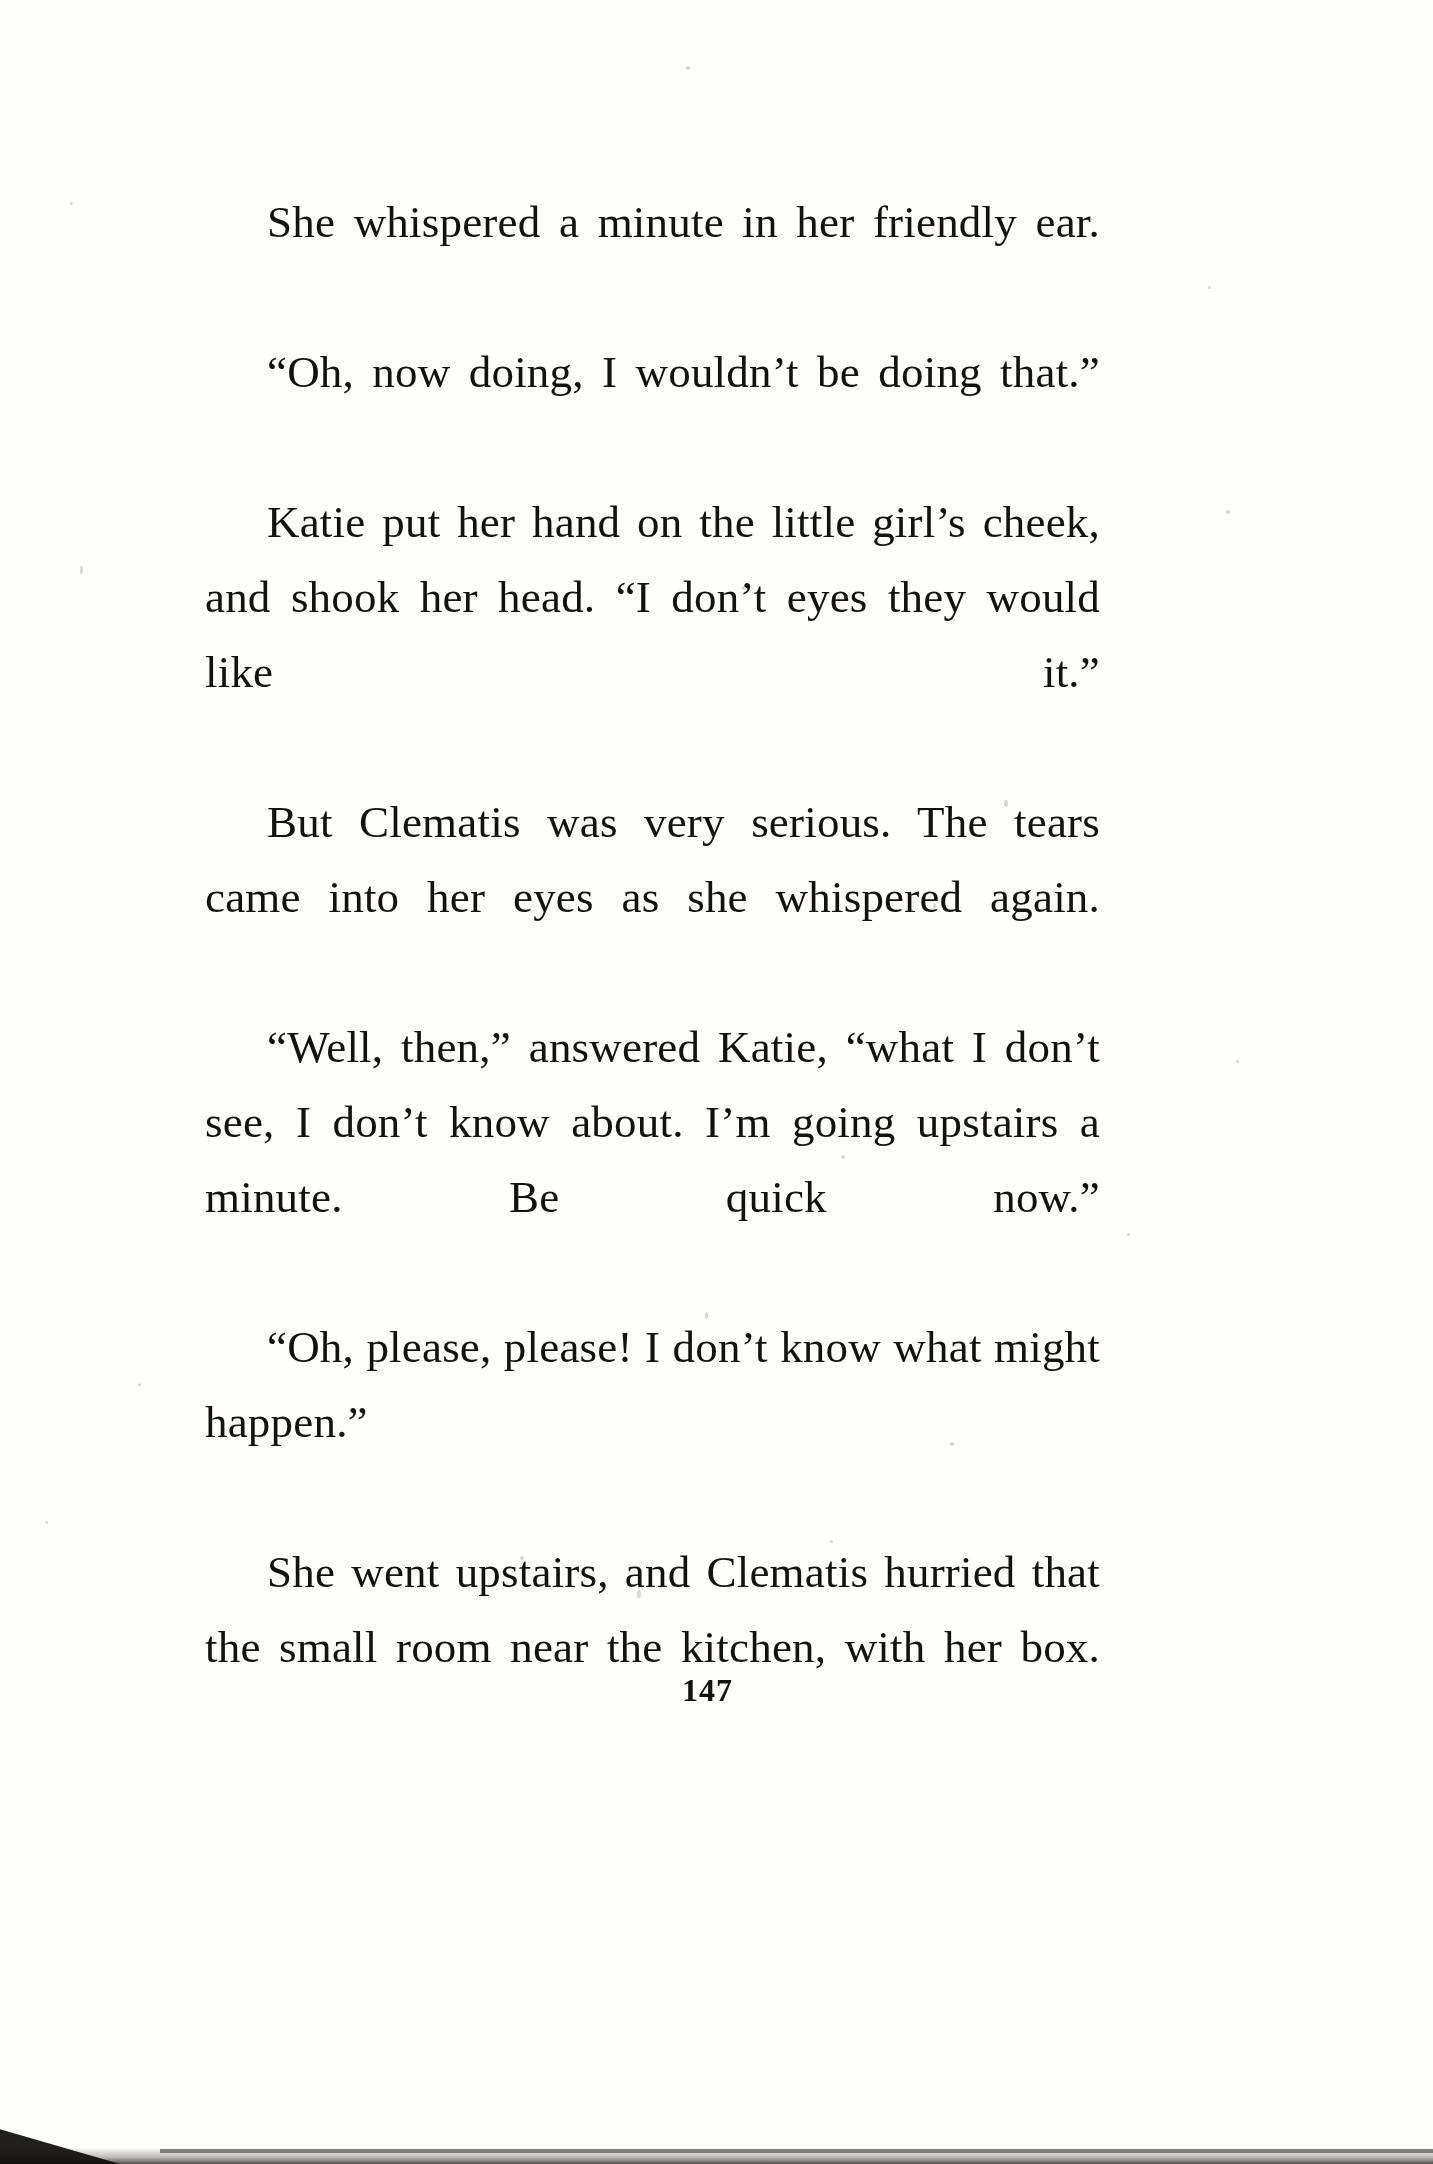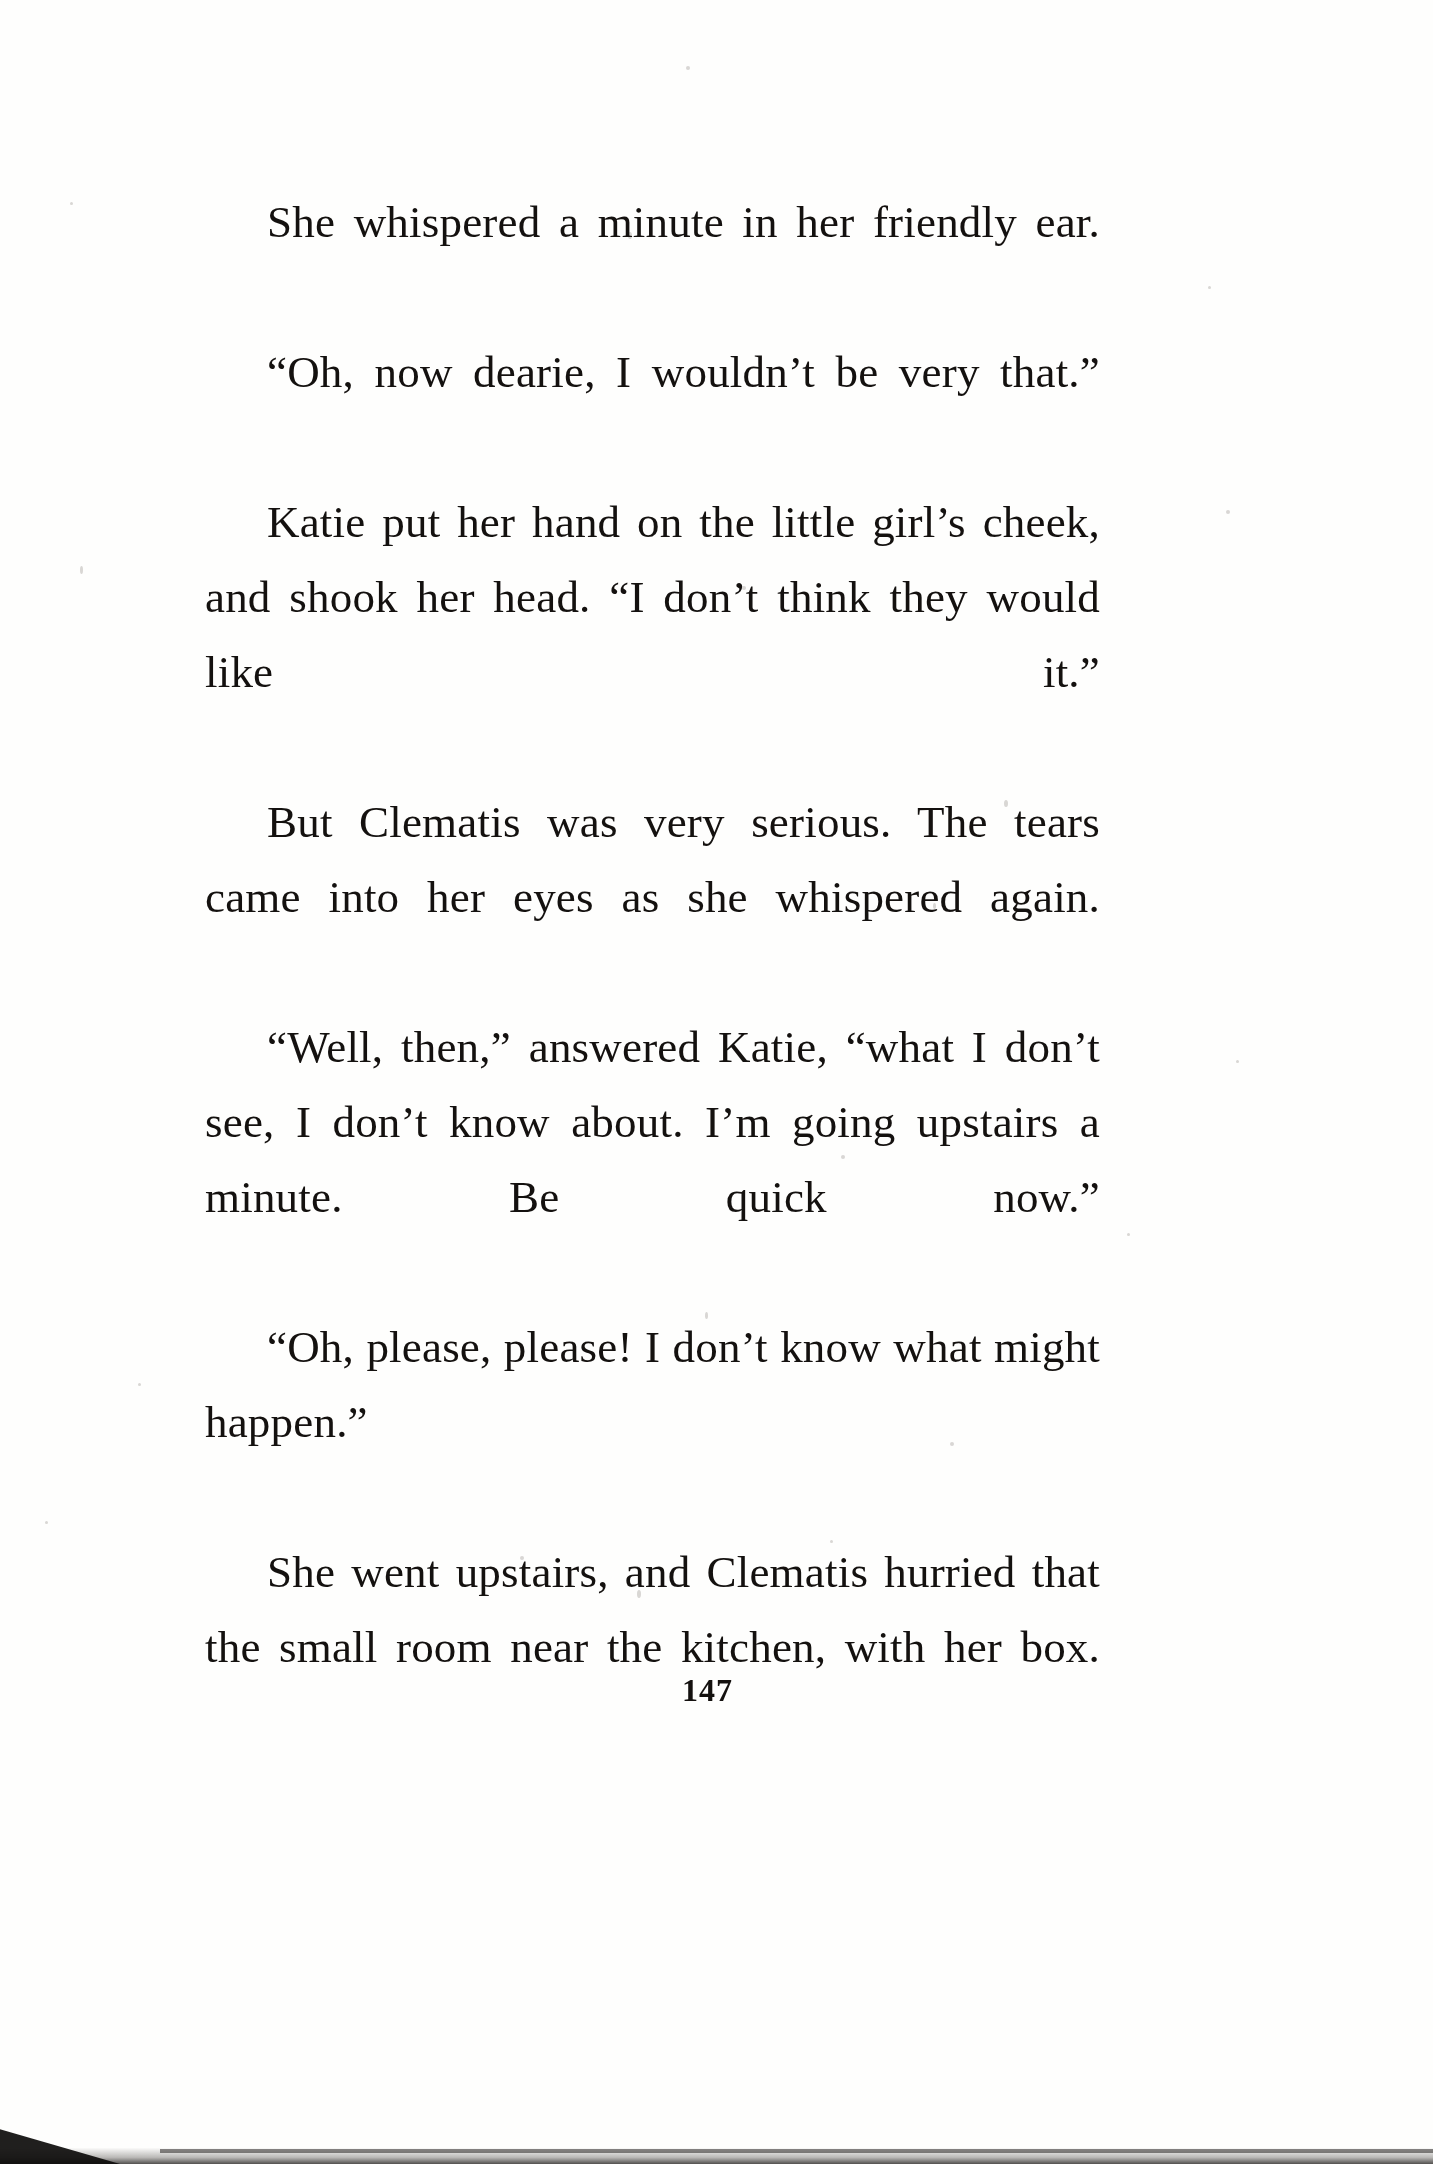--- a/index.html
+++ b/index.html
@@ -122,22 +122,22 @@
   <div class="speck" style="left:705px; top:1312px; width:3px; height:7px;"></div>
   <div class="speck" style="left:138px; top:1383px; width:3px; height:3px;"></div>
   <div class="speck" style="left:950px; top:1442px; width:4px; height:4px;"></div>
   <div class="speck" style="left:45px; top:1521px; width:3px; height:3px;"></div>
   <div class="speck" style="left:520px; top:1556px; width:4px; height:4px;"></div>
   <div class="speck" style="left:637px; top:1590px; width:4px; height:8px;"></div>
   <div class="speck" style="left:830px; top:1540px; width:3px; height:3px;"></div>
 
   <div id="text-column">
     <p class="para">She whispered a minute in her friendly ear.</p>
-    <p class="para">“Oh, now dearie, I wouldn’t be very that.”</p>
-    <p class="para">Katie put her hand on the little girl’s cheek, and shook her head. “I don’t think they would like it.”</p>
+    <p class="para">“Oh, now doing, I wouldn’t be doing that.”</p>
+    <p class="para">Katie put her hand on the little girl’s cheek, and shook her head. “I don’t eyes they would like it.”</p>
     <p class="para">But Clematis was very serious. The tears came into her eyes as she whispered again.</p>
     <p class="para">“Well, then,” answered Katie, “what I don’t see, I don’t know about. I’m going upstairs a minute. Be quick now.”</p>
     <p class="para">“Oh, please, please! I don’t know what might happen.”</p>
     <p class="para">She went upstairs, and Clematis hurried that the small room near the kitchen, with her box.</p>
   </div>
 
   <div id="page-number">147</div>
 
   <div id="bottom-edge"></div>
   <div id="bottom-edge-line"></div>

